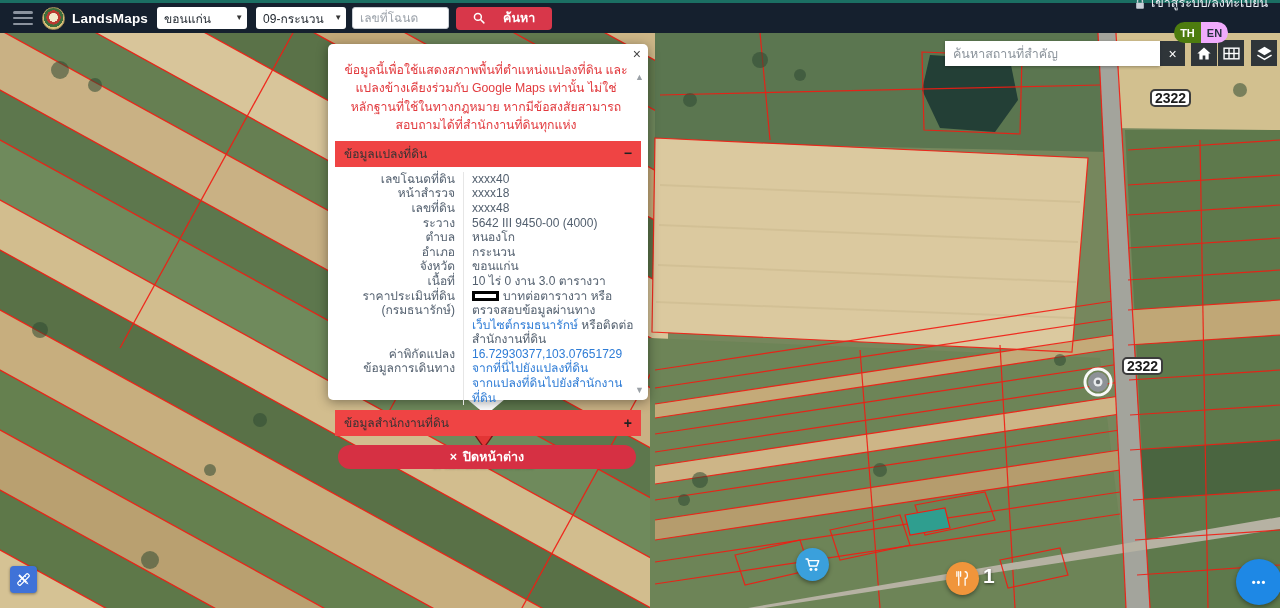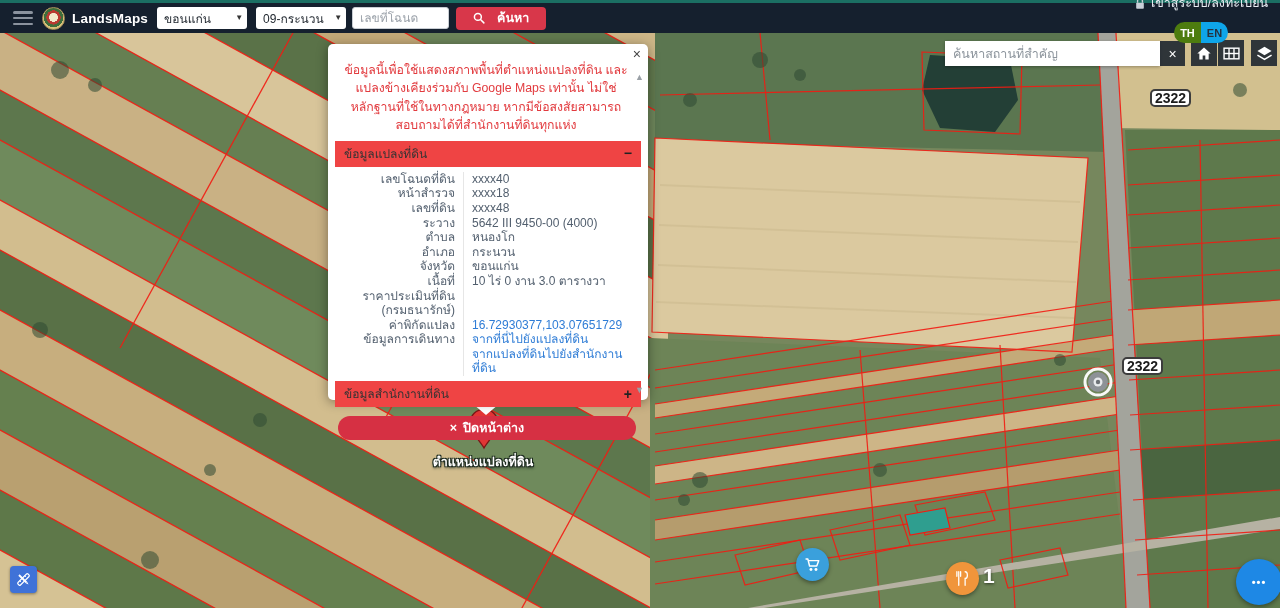--- a/index.html
+++ b/index.html
@@ -20,29 +20,29 @@
     border:1px solid #a8915a; }
   .brand { color:#fff; font-size:13.5px; font-weight:bold; margin-left:7px; letter-spacing:.2px; }
   .nv-select { position:relative; height:22px; background:#fff; border-radius:3px; margin-left:9px;
     display:flex; align-items:center; padding:0 16px 0 7px; font-size:12px; color:#1d242c; cursor:pointer; }
   .nv-select .chev { position:absolute; right:4px; top:6px; font-size:8px; color:#333; }
   .nv-select.w1 { width:90px; } .nv-select.w2 { width:90px; }
   .nv-input { height:22px; width:97px; margin-left:6px; border:1px solid #c9ced4; border-radius:3px;
     padding:0 7px; font-size:12px; color:#333; font-family:inherit; }
   .nv-input::placeholder { color:#9aa1a9; }
   .search-btn { height:23px; margin-left:7px; background:#d8374a; border:none; border-radius:4px;
-    color:#fff; font-size:12.5px; font-weight:bold; padding:0 17px; display:flex; align-items:center; gap:12px;
+    color:#fff; font-size:12.5px; font-weight:bold; padding:0 17px; display:flex; align-items:center; gap:18px;
     cursor:pointer; font-family:inherit; }
   .nav-right { margin-left:auto; display:flex; align-items:center; margin-right:12px; gap:9px;flex-direction:column; }
   .login { display:flex; align-items:center; gap:5px; color:#e8ecf2; font-size:12.5px; cursor:pointer; }
   .lang { display:flex; border-radius:11px; overflow:hidden; height:21px; }
   .lang-btn { width:27px; display:flex; align-items:center; justify-content:center;
     font-size:11px; font-weight:bold; cursor:pointer; }
   .lang-th { background:#4d7c0f; color:#fff; }
-  .lang-en { background:#0ea5e9; color:#25313f; }
+  .lang-en { background:#f0abfc; color:#25313f; }
 
   
   .poi-search { position:absolute; left:945px; top:41px; width:215px; height:25px; z-index:20;
     border:none; padding:0 8px; font-size:12.5px; color:#333; font-family:inherit;
     box-shadow:0 1px 3px rgba(0,0,0,.3); }
   .poi-search::placeholder { color:#8c949c; }
   .sq-btn { position:absolute; width:25px; height:25px; z-index:20; background:rgba(24,33,45,.88);
     display:flex; align-items:center; justify-content:center; color:#fff; cursor:pointer; }
   .btn-clear { left:1160px; top:41px; font-size:14px; }
   .btn-home  { left:1191px; top:40px; width:26px; height:26px; }
@@ -348,20 +348,24 @@
       <div class="frow">
           <span class="lb">เนื้อที่</span>
           <span class="vl">10 ไร่ 0 งาน 3.0 ตารางวา</span>
         </div>
 
       <div class="frow">
         <span class="lb">
           <span class="lbl2">ราคาประเมินที่ดิน</span>
           <span class="lbl2">(กรมธนารักษ์)</span>
         </span>
+        <span class="vl">
+          <span class="redact"></span><span>บาทต่อตารางวา หรือตรวจสอบข้อมูลผ่านทาง</span>
+          <span class="lbl2"><span class="link">เว็บไซต์กรมธนารักษ์</span> <span>หรือติดต่อสำนักงานที่ดิน</span></span>
+        </span>
       </div>
       <div class="frow">
         <span class="lb">ค่าพิกัดแปลง</span>
         <span class="vl link">16.72930377,103.07651729</span>
       </div>
       <div class="frow">
         <span class="lb">ข้อมูลการเดินทาง</span>
         <span class="vl">
           <span class="lbl2 link">จากที่นี่ไปยังแปลงที่ดิน</span>
           <span class="lbl2 link">จากแปลงที่ดินไปยังสำนักงานที่ดิน</span>

